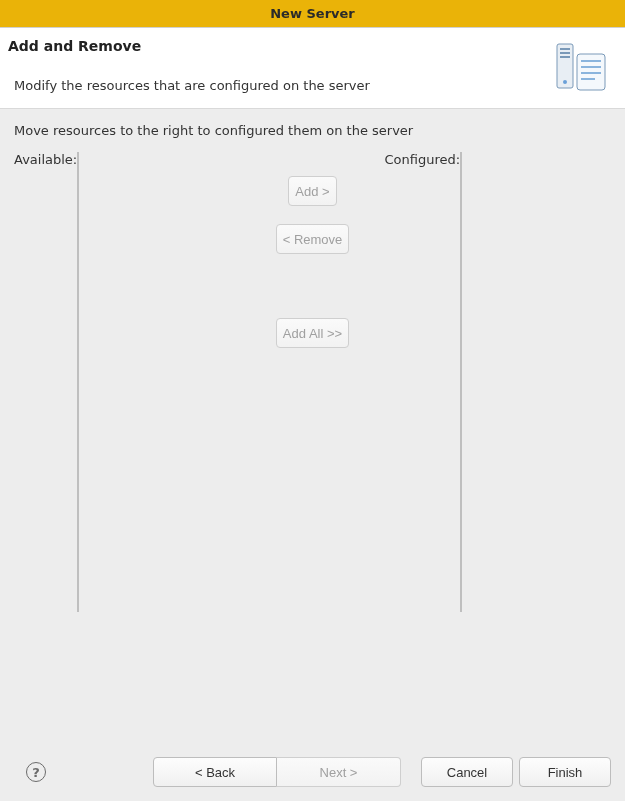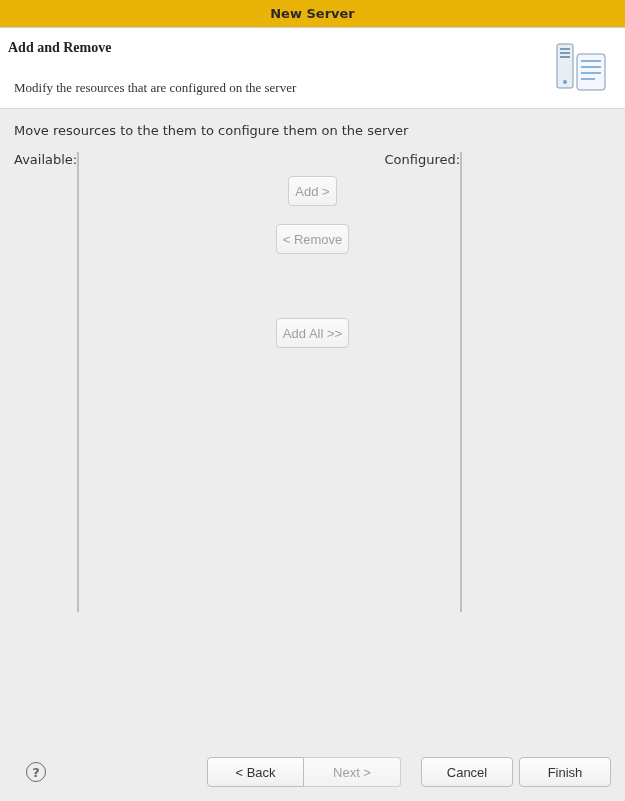--- a/index.html
+++ b/index.html
@@ -23,22 +23,21 @@
     color: #2a2a2a;
     border-bottom: 1px solid #d0d0d0;
     background: #eab308;
   }
 
   .banner {
     background: #ffffff;
     padding: 10px 14px 10px 8px;
     border-bottom: 1px solid #d9d9d9;
     display: flex;
-    align-items: center;
-    font-family: Liberation Serif, serif;
+    align-items: flex-start;
   }
   .banner-text { flex: 1; }
   .banner-title {
     font-weight: bold;
     font-size: 14px;
     color: #222;
     margin-bottom: 6px;
   }
   .banner-subtitle {
     font-size: 13px;
@@ -122,21 +121,21 @@
     justify-content: center;
     cursor: pointer;
     margin-left: 12px;
   }
   .footer-btns {
     margin-left: auto;
     display: flex;
     gap: 6px;
   }
   .footer-group { display: flex; gap: 0; margin-right: 14px; }
-  .footer-group .btn { width: 97px; }
+  .footer-group .btn { width: 124px; }
   .footer-group .btn:first-child { border-top-right-radius: 0; border-bottom-right-radius: 0; }
   .footer-group .btn:last-child  { border-top-left-radius: 0;  border-bottom-left-radius: 0; border-left: none; }
   .footer-single .btn { width: 92px; }
   .footer-single { display: flex; gap: 6px; }
 </style>
 </head>
 <body>
 
 <div class="titlebar">New Server</div>
 
@@ -155,21 +154,21 @@
       <rect x="26" y="16" width="28" height="36" rx="3" fill="#f4f8fc" stroke="#7a99b8" stroke-width="1"></rect>
       <rect x="30" y="22" width="20" height="2" fill="#8ab4dd"></rect>
       <rect x="30" y="28" width="20" height="2" fill="#8ab4dd"></rect>
       <rect x="30" y="34" width="20" height="2" fill="#8ab4dd"></rect>
       <rect x="30" y="40" width="14" height="2" fill="#8ab4dd"></rect>
     </svg>
   </div>
 </div>
 
 <div class="content">
-  <div class="instruction">Move resources to the them to configure them on the server</div>
+  <div class="instruction">Move resources to the right to configured them on the server</div>
 
   <div class="picker">
     <div class="col-left">
       <div class="list-label">Available:</div>
       <div class="listbox"></div>
     </div>
 
     <div class="col-mid">
       <button class="btn" disabled="">Add &gt;</button>
       <div class="mid-gap"></div>

